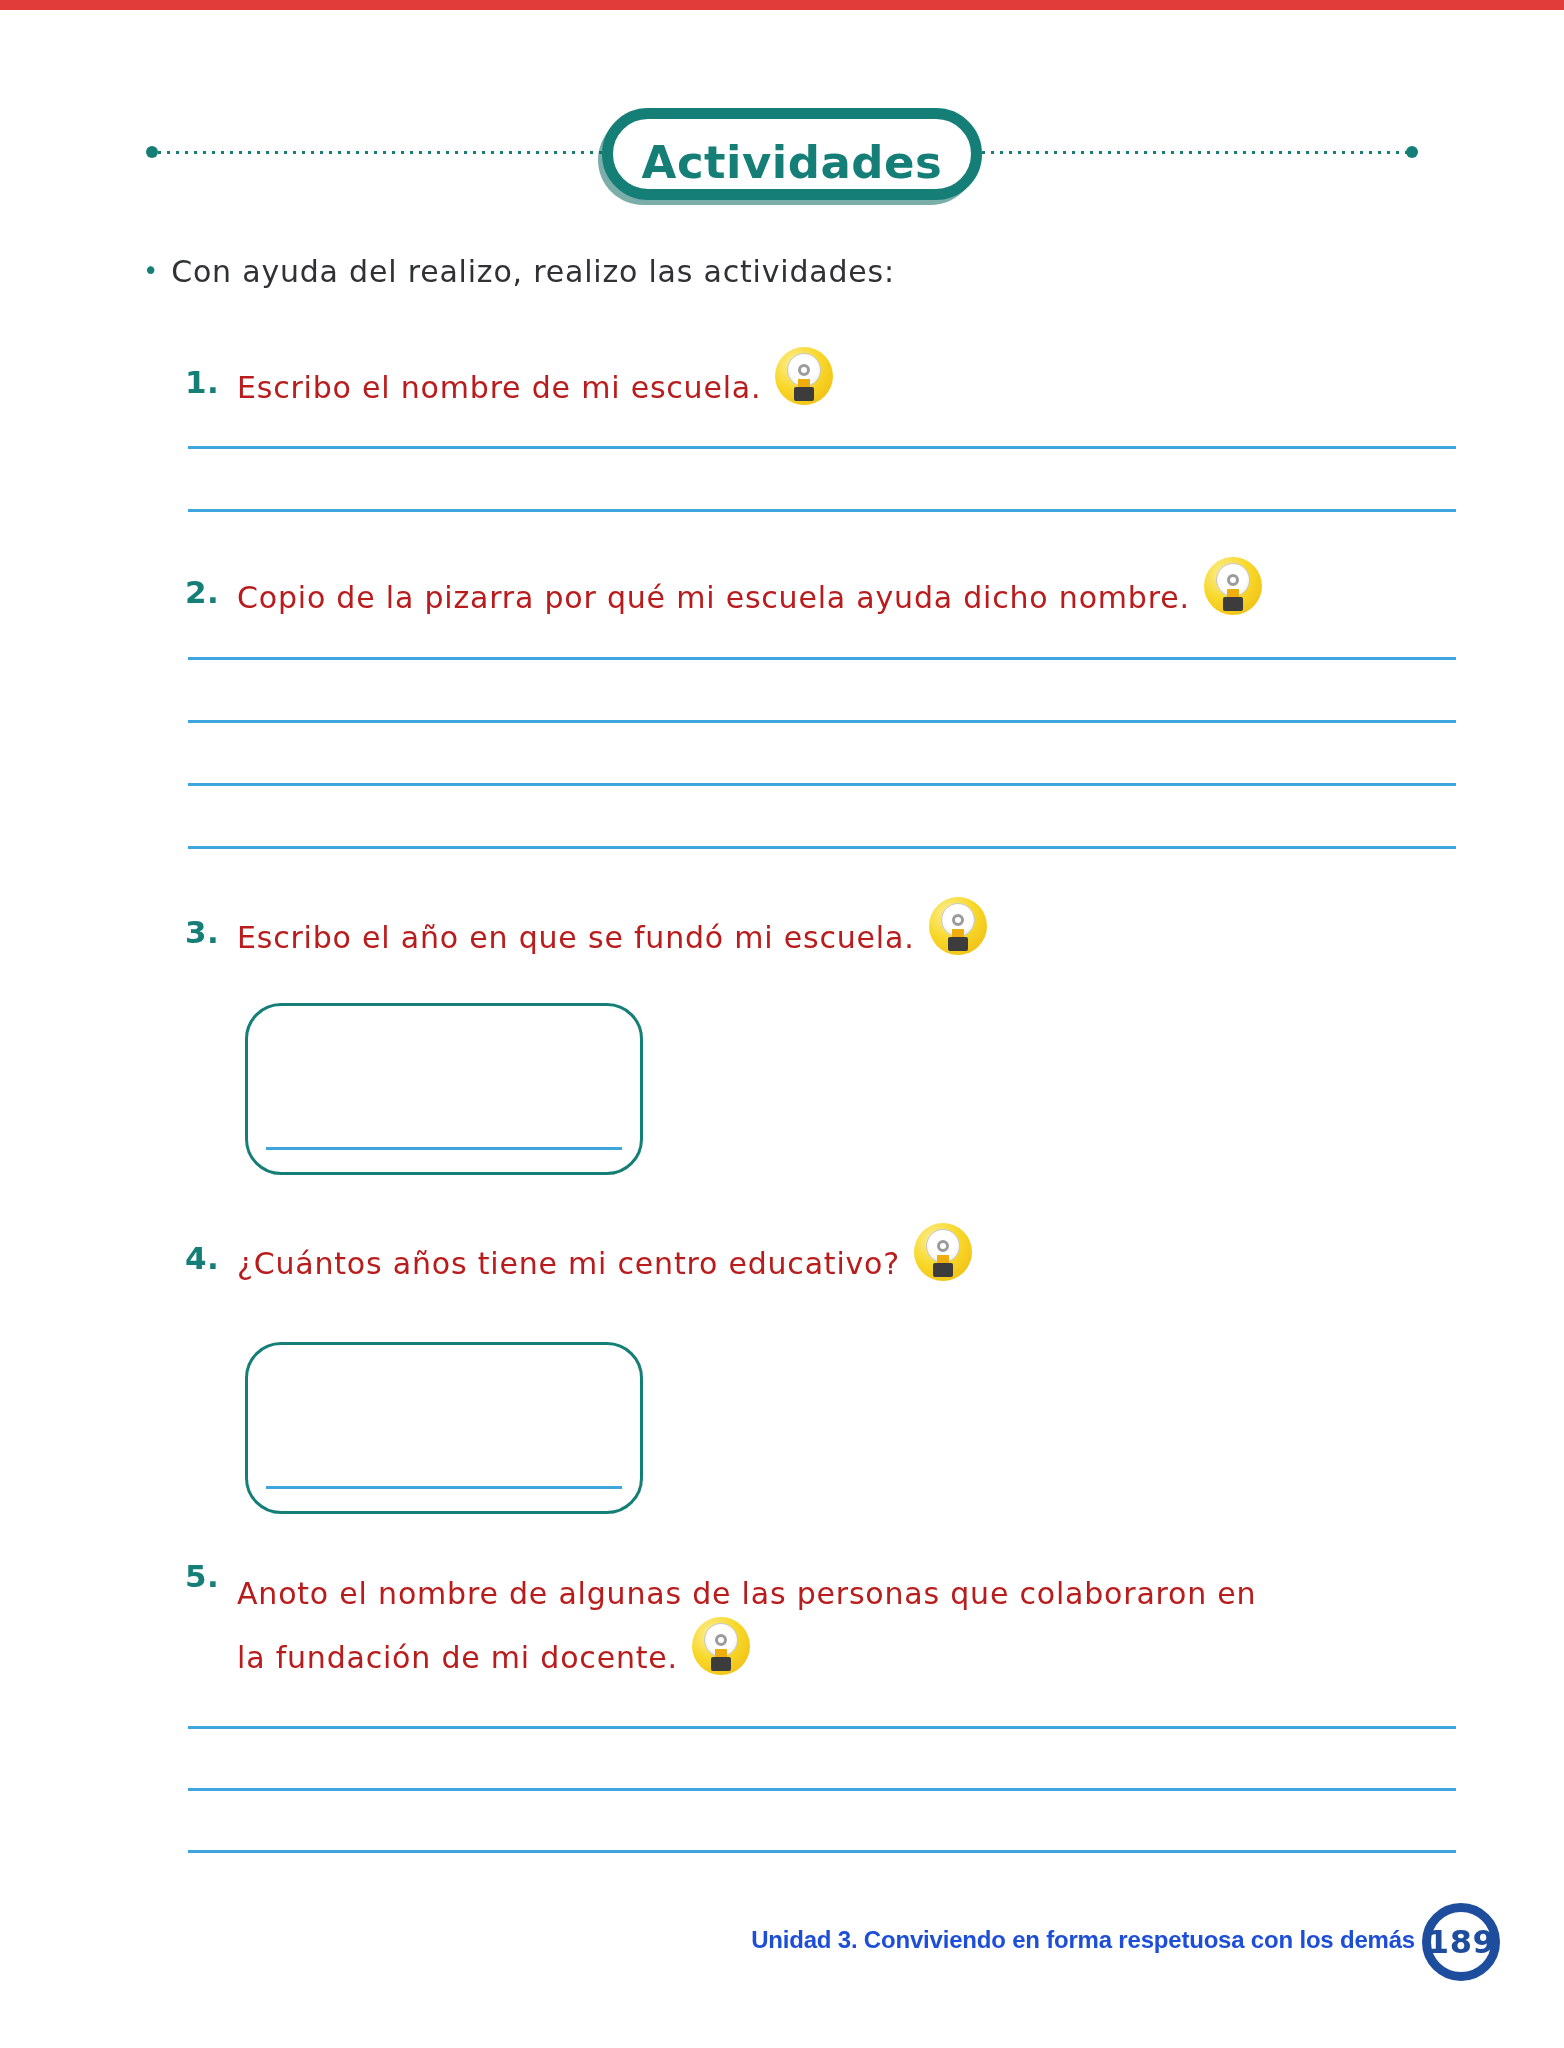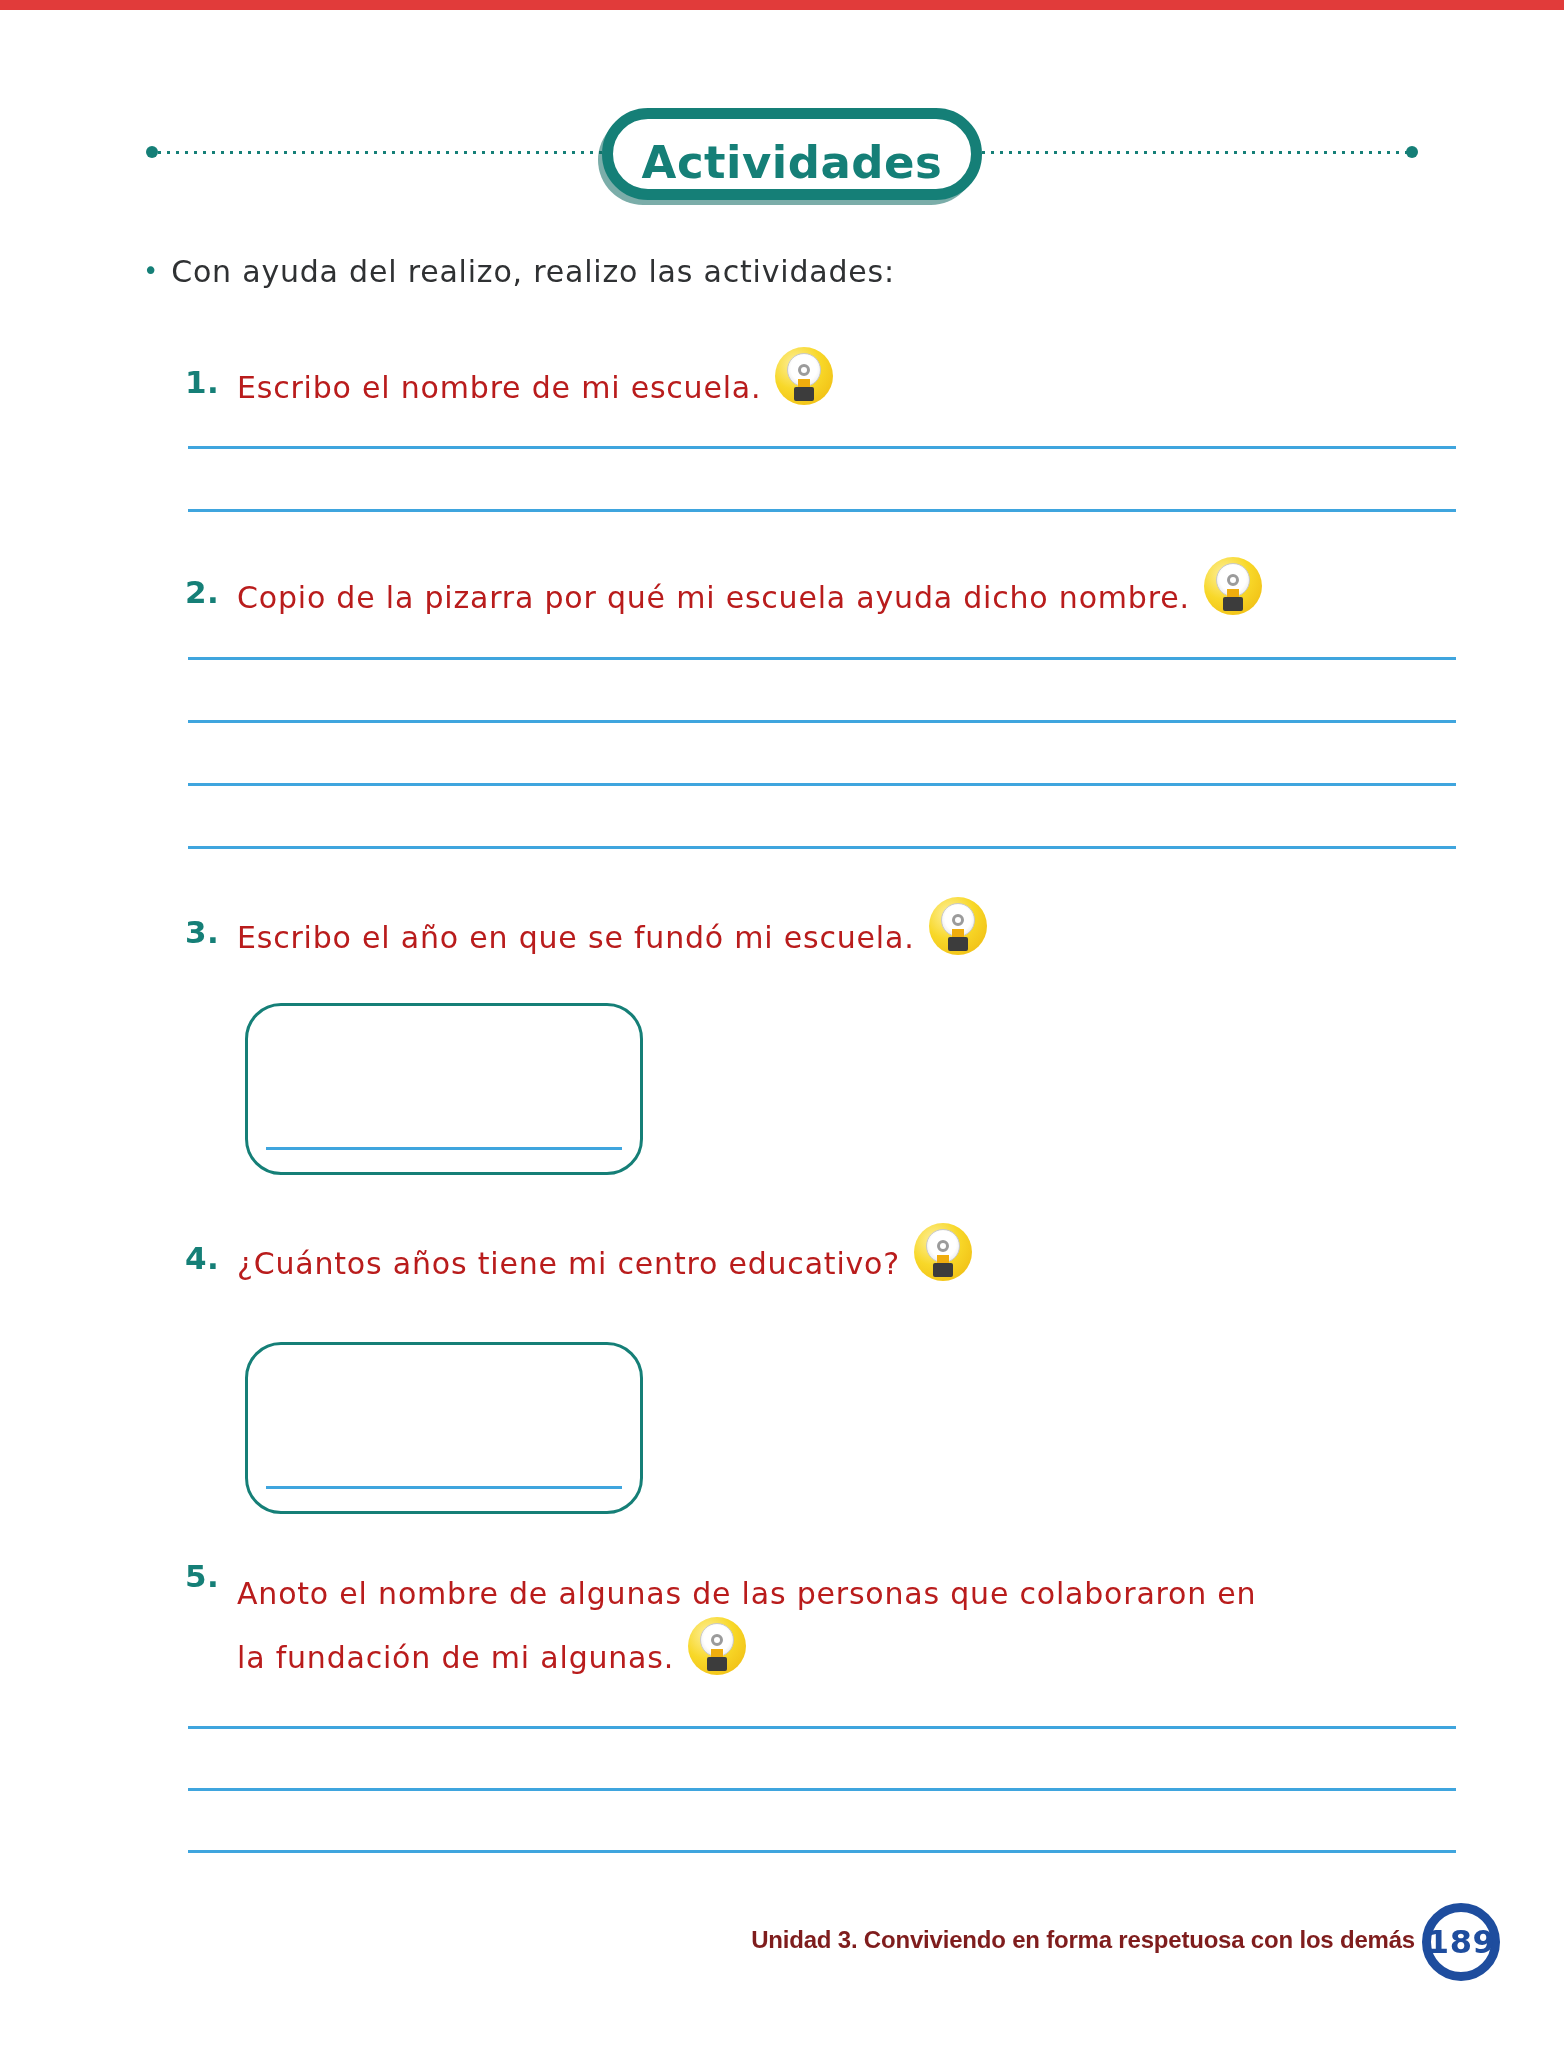--- a/index.html
+++ b/index.html
@@ -99,21 +99,21 @@
     border:3px solid #157f77; border-radius:36px; background:#ffffff;
   }
   .ans-box .inner-line {
     position:absolute; left:18px; right:18px; bottom:22px; height:3px;
     background:#3fa5de;
   }
   
   .footer-label {
     position:absolute; top:1926px; right:149px;
     font-family:"Liberation Sans", sans-serif;
-    color:#7f1d1d; font-weight:bold; font-size:24px; letter-spacing:-0.2px;
+    color:#1d4ed8; font-weight:bold; font-size:24px; letter-spacing:-0.2px;
   }
   .page-badge {
     position:absolute; top:1903px; left:1422px; width:78px; height:78px;
     border:9px solid #1e4d9e; border-radius:50%; background:#ffffff;
     display:flex; align-items:center; justify-content:center;
   }
   .page-badge span {
     color:#1e4d9e; font-weight:bold; font-size:32px; letter-spacing:0.5px;
   }
 </style>
@@ -191,21 +191,21 @@
   </div>
   <div class="ans-box" style="top:1342px;">
     <div class="inner-line"></div>
   </div>
 
   <div class="item item-5" style="top:1556px;">
     <span class="num">5.</span>
     <span>
       <div class="txt">Anoto el nombre de algunas de las personas que colaboraron en</div>
       <div class="txt-line2-row">
-        <span class="txt">la fundación de mi algunas.</span>
+        <span class="txt">la fundación de mi docente.</span>
         <span class="bulb">
             <span class="glass"></span>
             <span class="neck"></span>
             <span class="swirl"></span>
             <span class="base"></span>
           </span>
       </div>
     </span>
   </div>
   <div class="ans-line" style="top:1726px;"></div>

